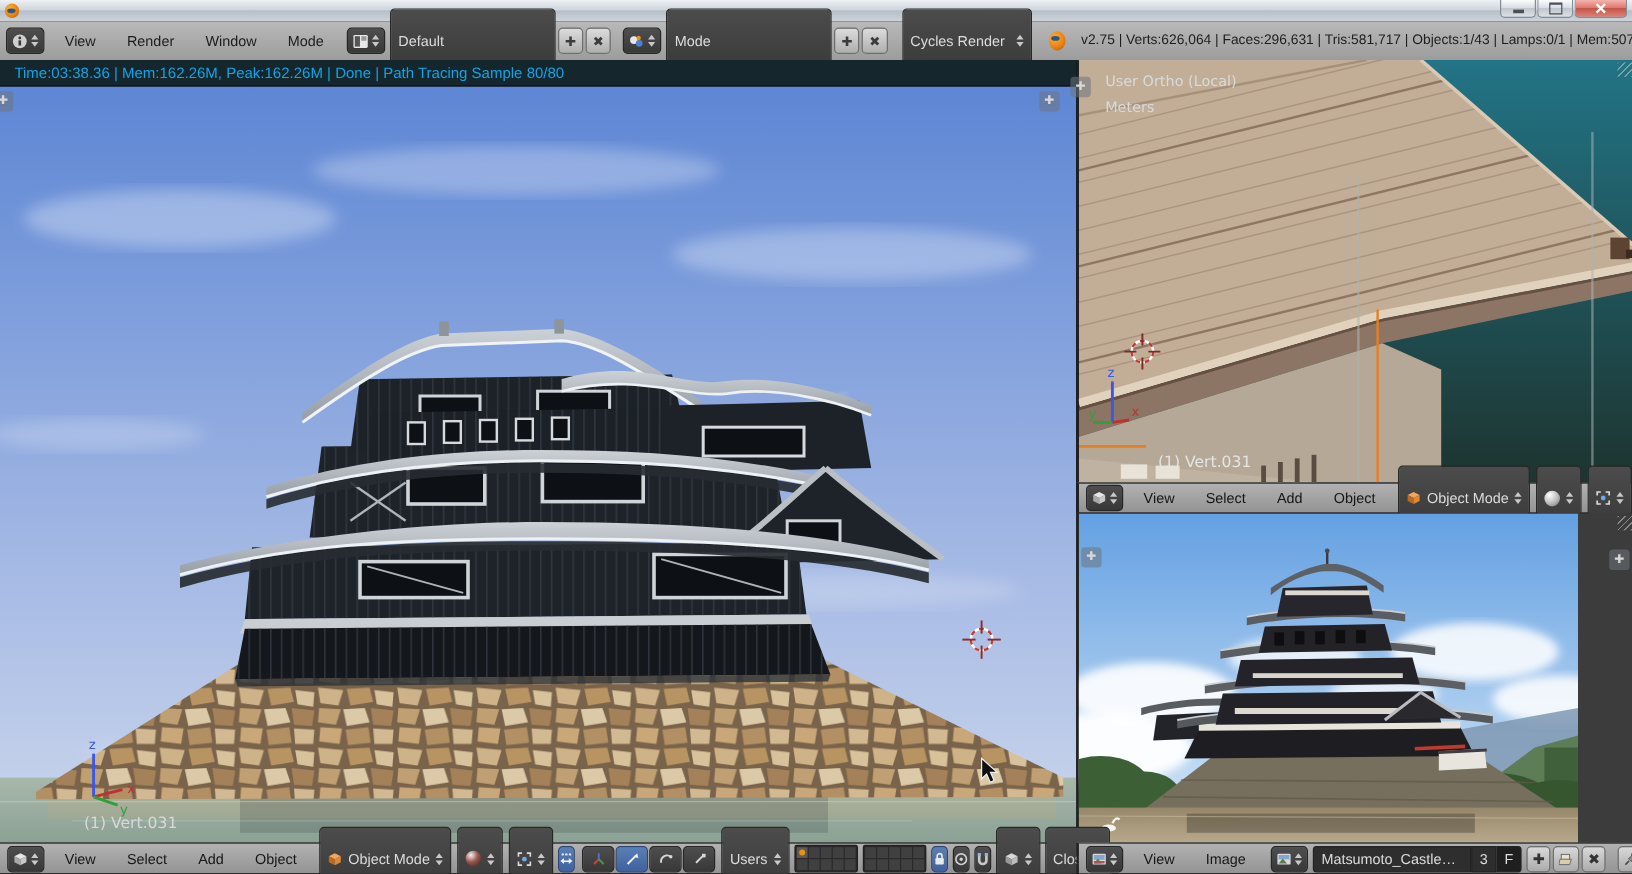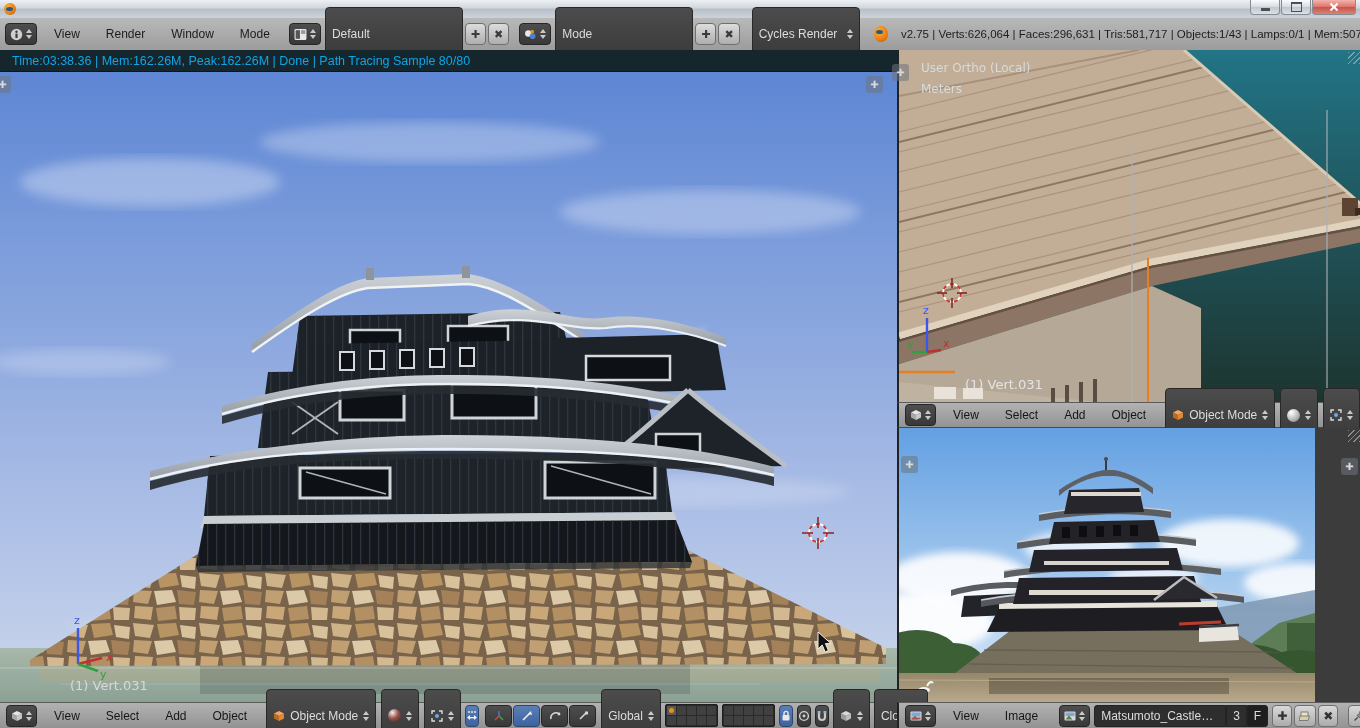--- a/index.html
+++ b/index.html
@@ -634,21 +634,21 @@
       </svg>
     </div>
     <div class="togbtn" style="margin-left:1px">
       <svg class="cubeicon" viewBox="0 0 12 12">
         <line x1="3" y1="9" x2="9" y2="3" stroke="#d8d8d8" stroke-width="1.6"></line>
           <rect x="8" y="1.5" width="3" height="3" fill="#d8d8d8"></rect>
       </svg>
     </div>
   </div>
   <div class="ddl" style="width:72px;margin-left:5px">
-    <span>Global</span>
+    <span>Users</span>
     <span class="ud">
         <span class="tri up"></span>
         <span class="tri dn"></span>
       </span>
   </div>
   <div class="layers">
     <span class="lcell on"></span>
       <span class="lcell"></span>
       <span class="lcell"></span>
       <span class="lcell"></span>

